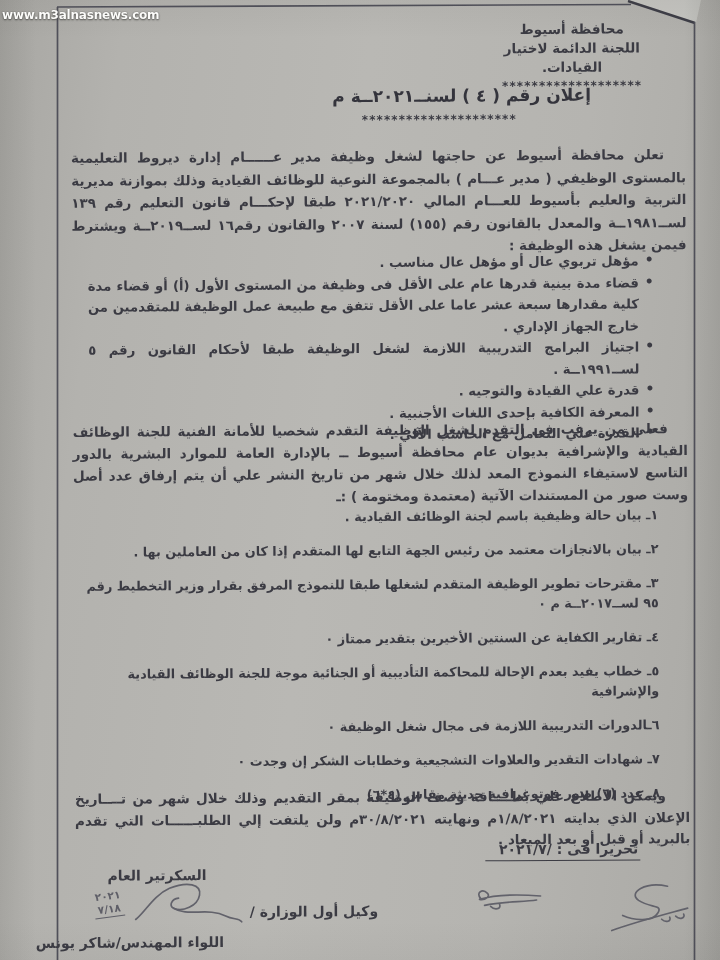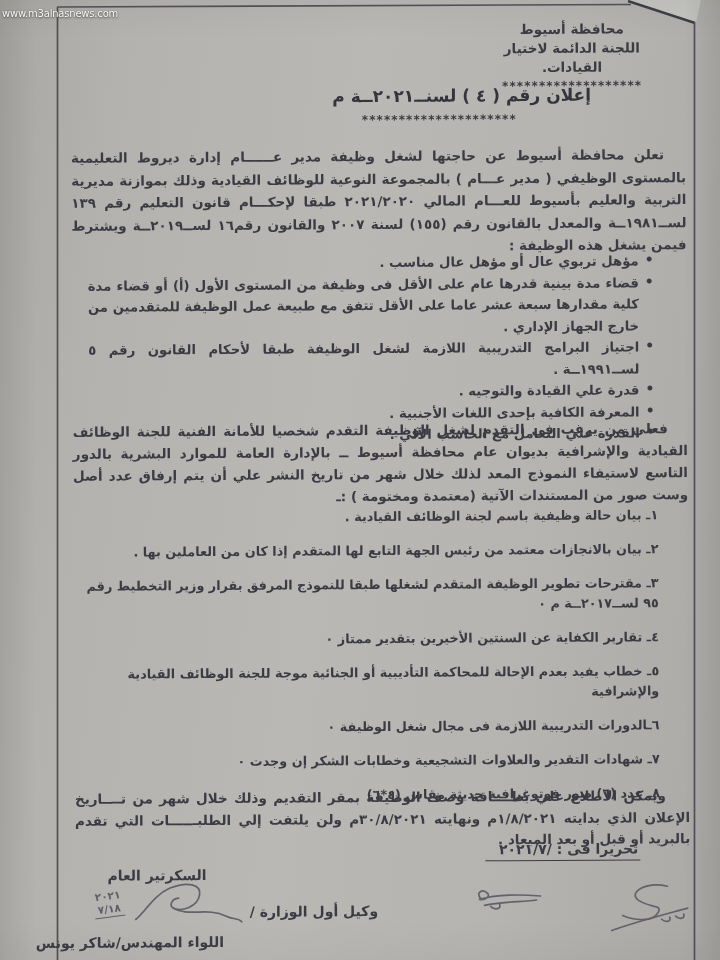--- a/index.html
+++ b/index.html
@@ -6,21 +6,21 @@
   html, body { margin:0; padding:0; width:720px; height:960px; overflow:hidden; }
   body { font-family:"DejaVu Sans", sans-serif; }
 
   .photo { position:relative; width:720px; height:960px;
     background: linear-gradient(97deg,#a8a7a3 0%,#b3b2ae 15%,#b9b8b4 45%,#b5b4b0 72%,#aaa9a5 100%);
   }
 
   .frame { position:absolute; left:0; top:0; z-index:1; }
 
   .watermark { position:absolute; left:2px; top:8px; z-index:6;
-    color:#fcfcfa; font-size:10px; font-weight:normal; letter-spacing:-0.2px;
+    color:#fcfcfa; font-size:12px; font-weight:bold; letter-spacing:-0.2px;
     text-shadow:0 1px 2px rgba(75,75,72,.95), 0 0 1px rgba(75,75,72,.8); }
 
   .doc { position:absolute; left:57px; top:0; width:637px; height:960px; z-index:2;
     direction:rtl; color:#3b3b43; font-weight:bold;
     transform:rotate(-0.35deg); transform-origin:50% 50%; }
   .doc > * { position:absolute; margin:0; }
 
   .letterhead { top:21px; right:22px; width:195px; text-align:center;
     font-size:13.5px; line-height:19px; }
   .stars { font-size:12px; letter-spacing:1.1px; white-space:nowrap; }

